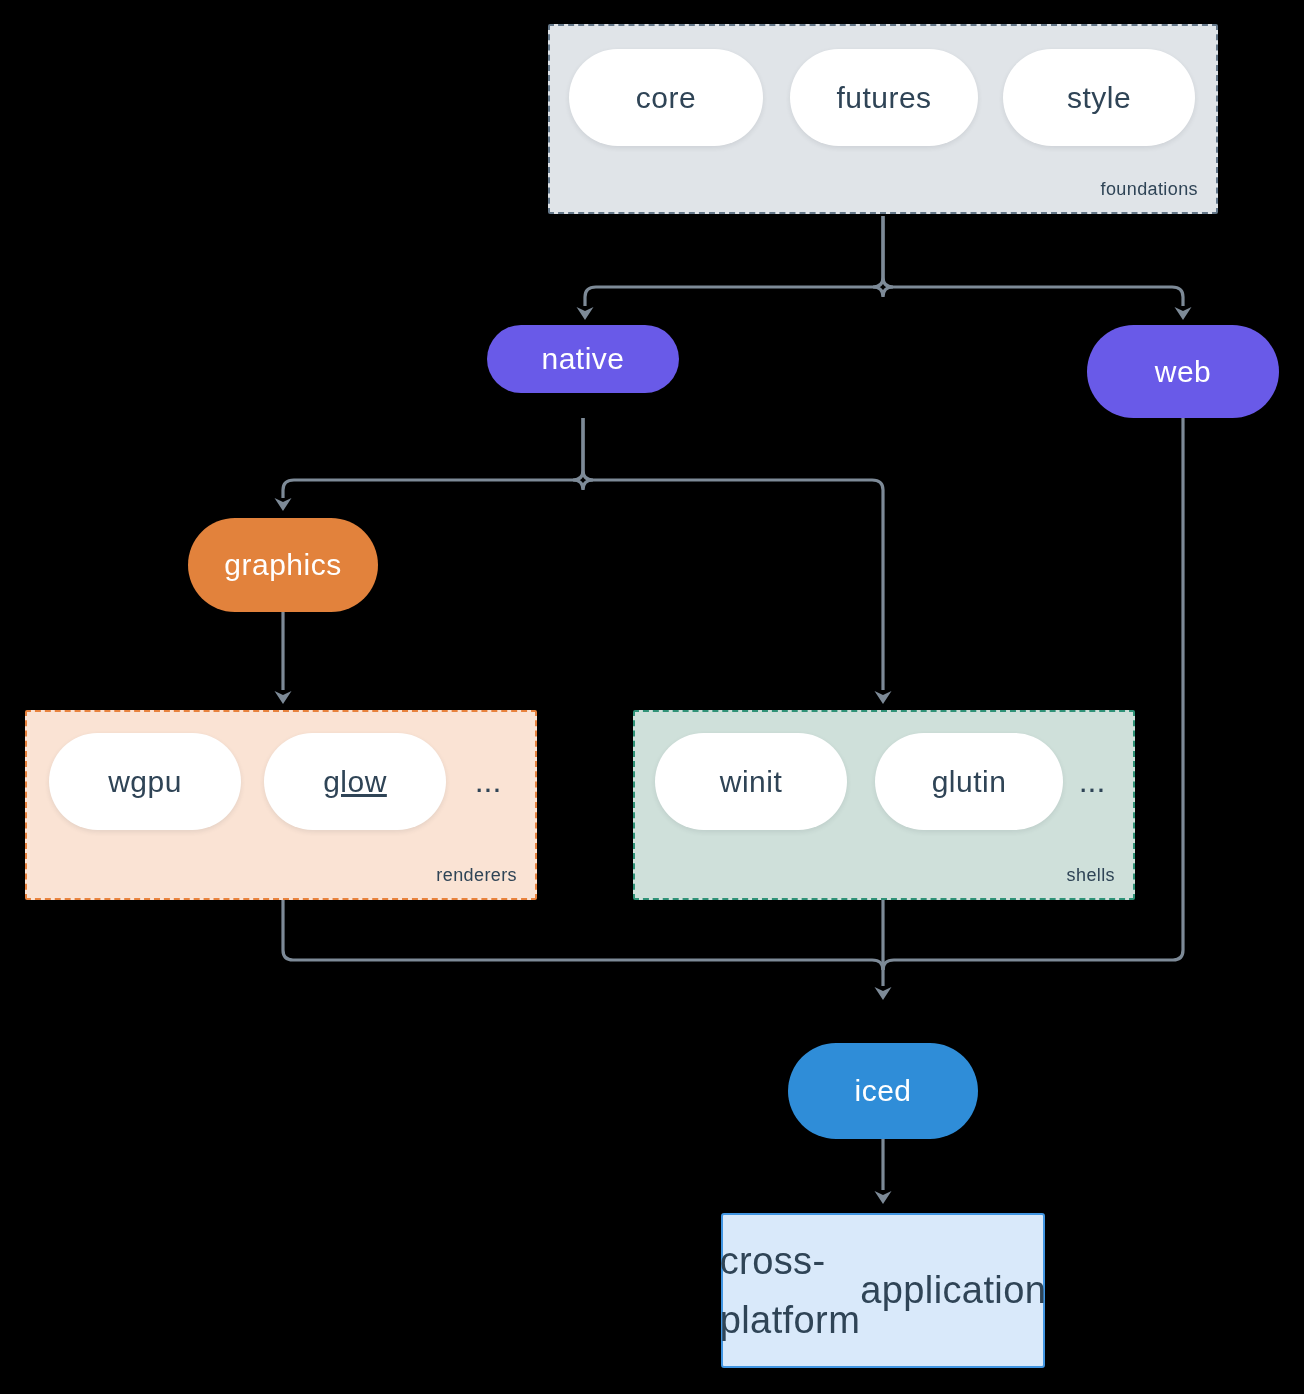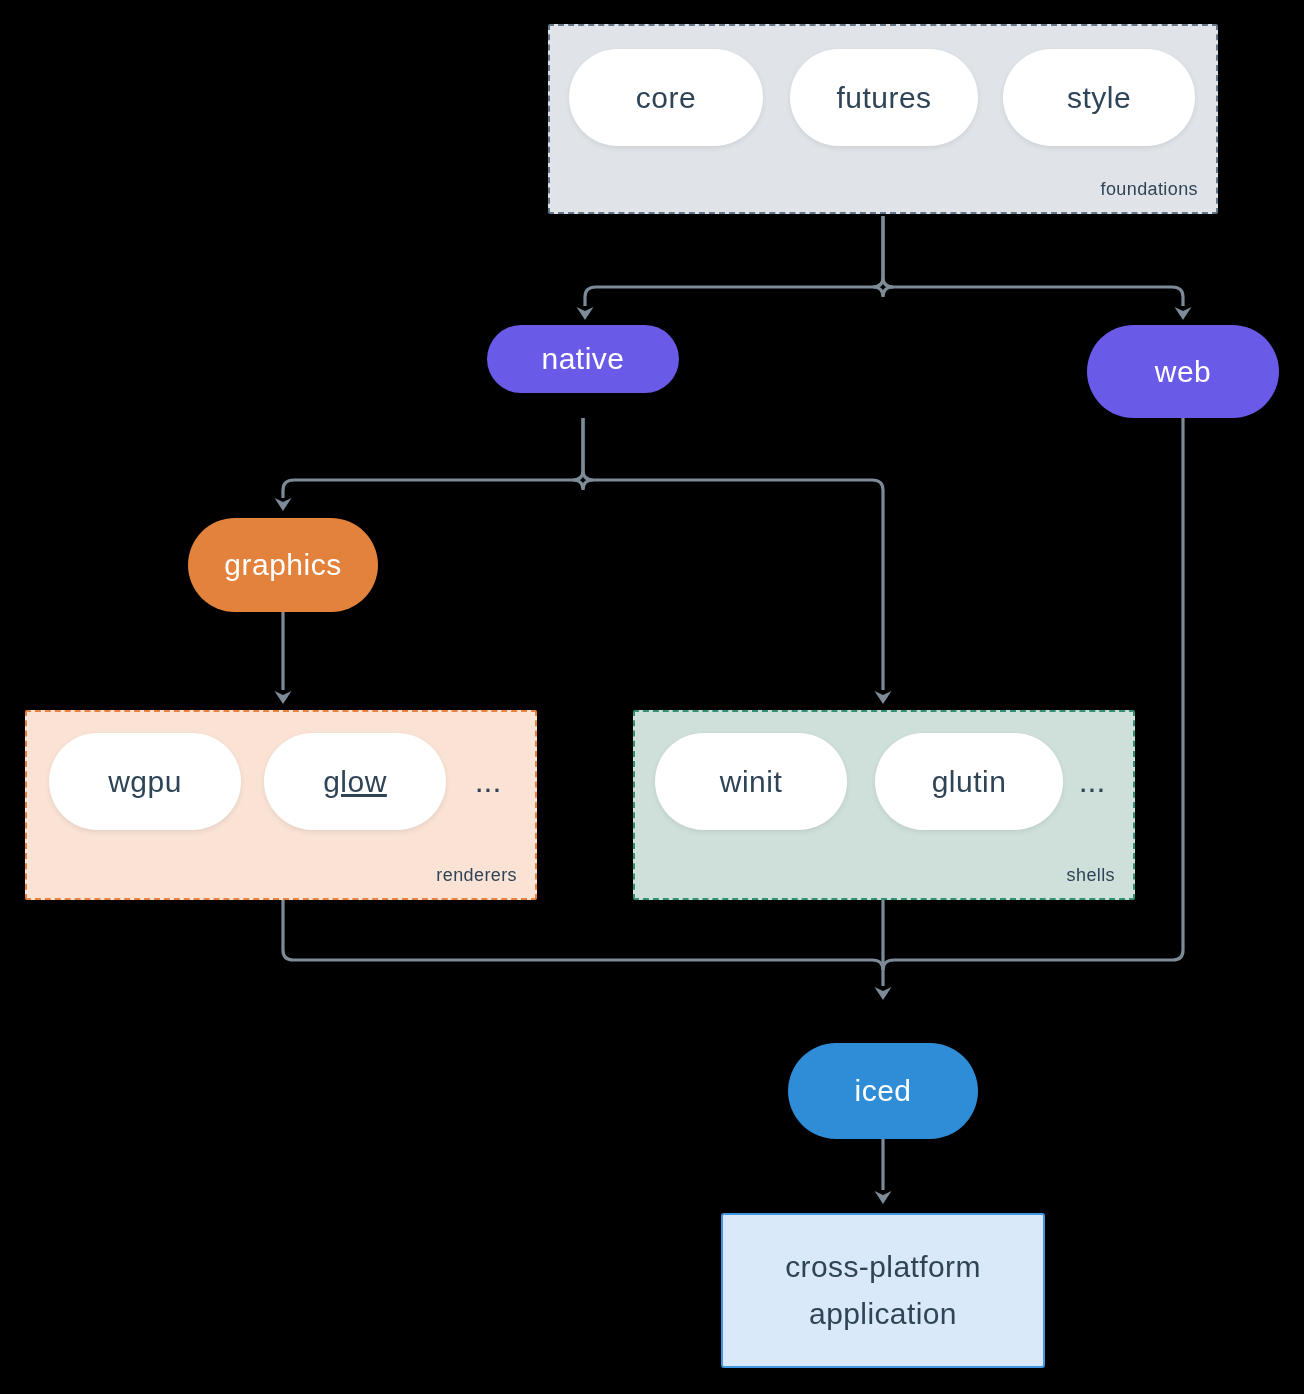--- a/index.html
+++ b/index.html
@@ -24,22 +24,22 @@
     font-size:30px;letter-spacing:.5px;border-radius:60px;box-sizing:border-box;}
   .pill-white{background:var(--pill-white,#fff);color:var(--text-dark,#2f4456);
     box-shadow:0 2px 5px rgba(40,50,60,.10);}
   .pill-purple{background:var(--purple,#695ae8);color:#fff;}
   .pill-orange{background:var(--orange,#e2823c);color:#fff;}
   .pill-blue{background:var(--blue,#2f8dd8);color:#fff;}
   .ellipsis{position:absolute;display:flex;align-items:center;justify-content:center;
     font-size:32px;color:var(--text-dark,#2f4456);}
   .app-box{position:absolute;left:721px;top:1213px;width:324px;height:155px;box-sizing:border-box;
     background:var(--app-fill,#d9e9fa);border:2.5px solid var(--app-border,#4195e1);border-radius:3px;
-    display:flex;flex-direction:column;align-items:center;justify-content:center;
-    font-size:30px;line-height:1.55;letter-spacing:.4px;color:var(--text-dark,#2f4456);}
+    display:flex;flex-direction:row;align-items:center;justify-content:center;
+    font-size:38px;line-height:1.55;letter-spacing:.4px;color:var(--text-dark,#2f4456);}
   
   .p-core{left:569px;top:49px;width:194px;height:97px;}
   .p-futures{left:790px;top:49px;width:188px;height:97px;}
   .p-style{left:1003px;top:49px;width:192px;height:97px;}
   .p-native{left:487px;top:325px;width:192px;height:68px;}
   .p-web{left:1087px;top:325px;width:192px;height:93px;}
   .p-graphics{left:188px;top:518px;width:190px;height:94px;}
   .p-wgpu{left:49px;top:733px;width:192px;height:97px;text-align:center;}
   .p-glow{left:264px;top:733px;width:182px;height:97px;text-decoration:underline;}
   .p-winit{left:655px;top:733px;width:192px;height:97px;}

